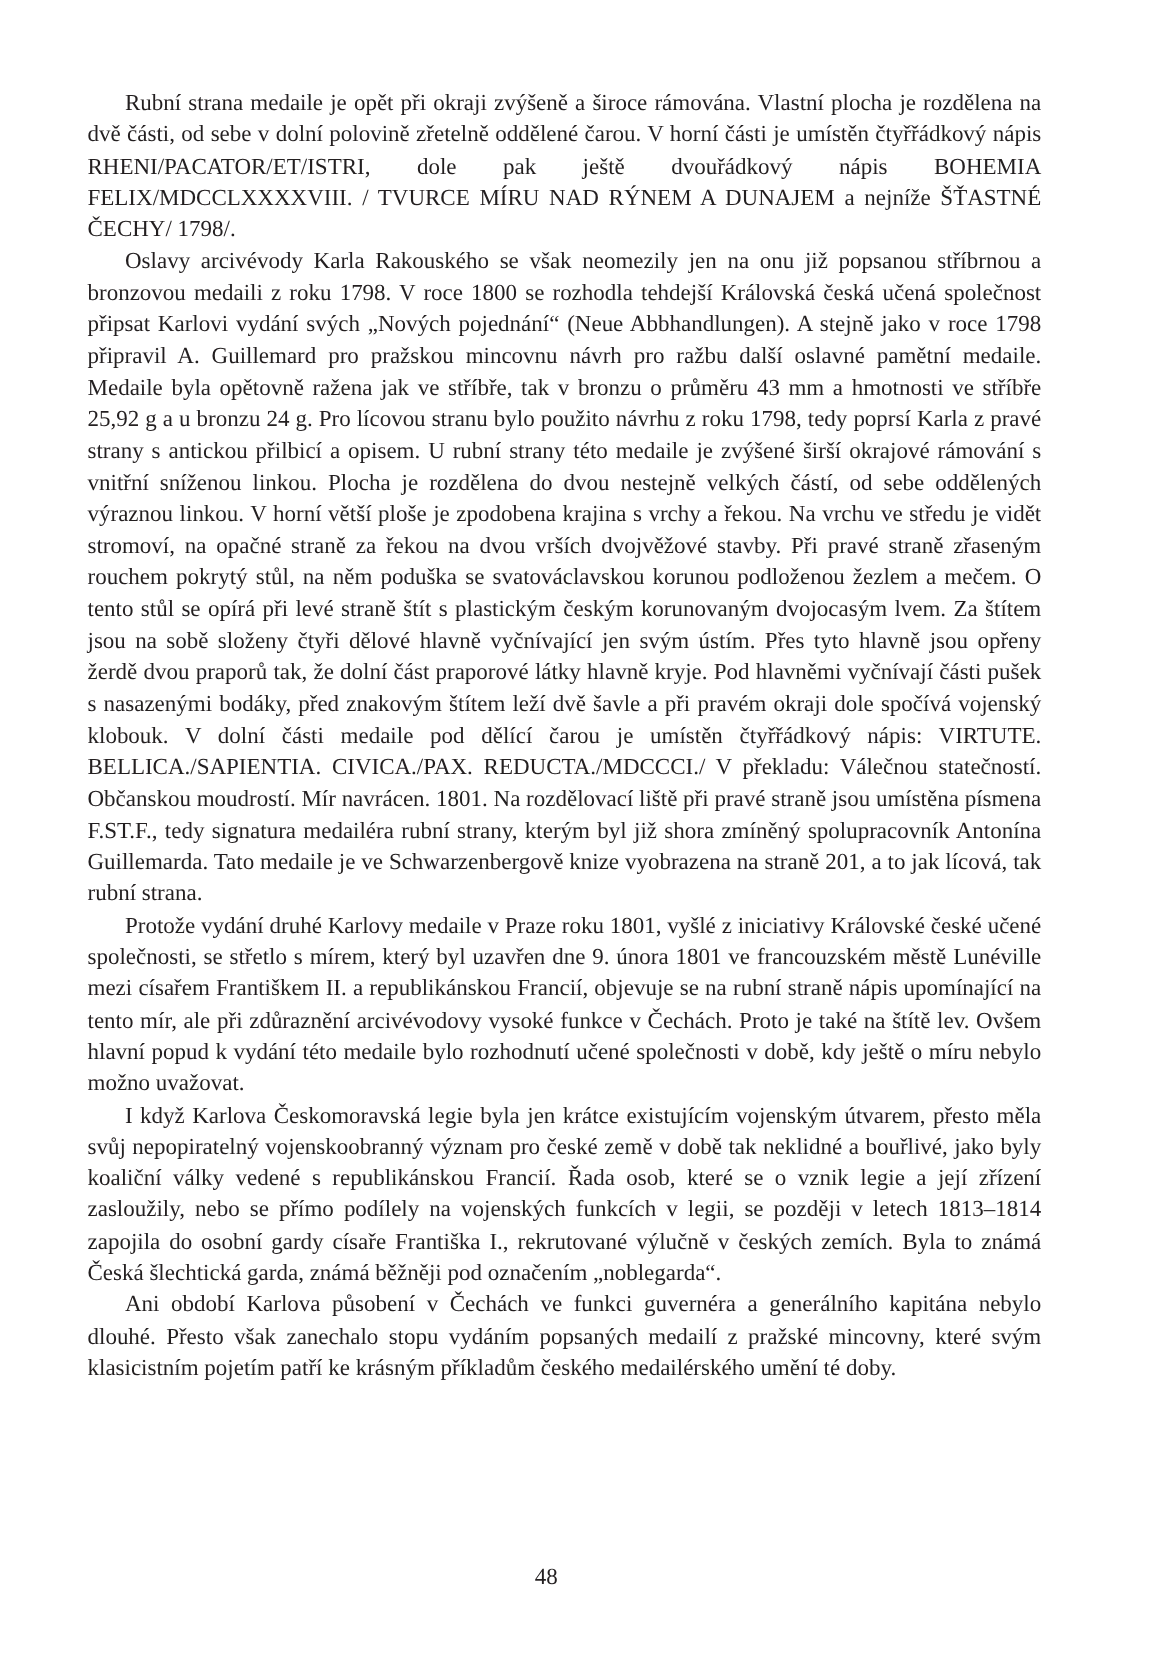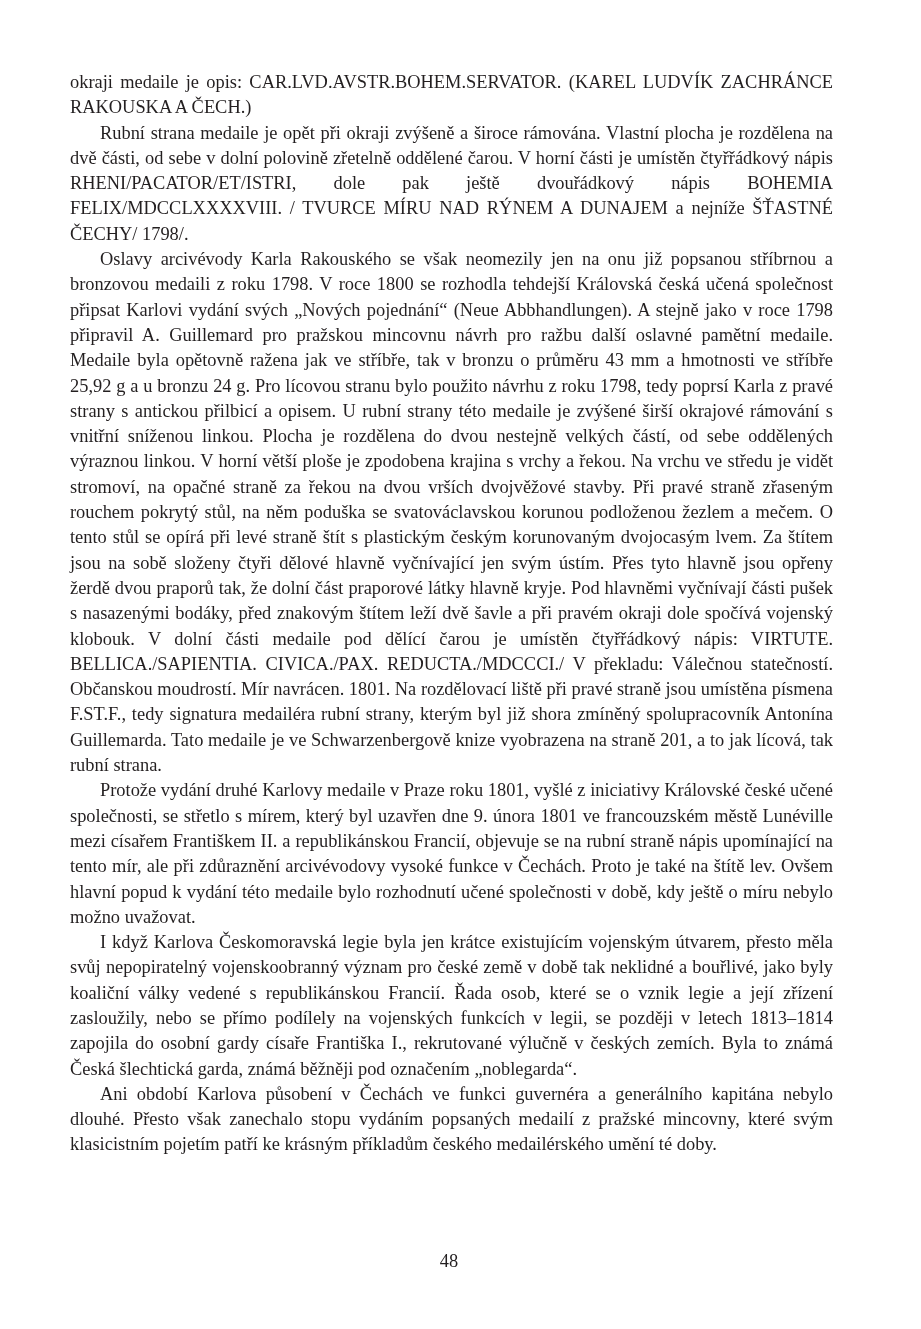--- a/index.html
+++ b/index.html
@@ -20,28 +20,26 @@
   .page p.indent { text-indent: 30px; }
   .page-number {
     position: absolute;
     left: 0;
     width: 874px;
     top: 1251px;
     text-align: center;
     font-family: "Liberation Serif", "DejaVu Serif", serif;
     font-size: 18.4px;
     color: #231f20;
-    padding-left: 12px;
   }
 </style>
 </head>
 <body>
 
 <div class="page">
-  <p>okraji medaile je opis: CAR.LVD.AVSTR.BOHEM.SERVATOR. (KAREL LUDVÍK ZA­CHRÁNCE RAKOUSKA A ČECH.)</p>
   <p class="indent">Rubní strana medaile je opět při okraji zvýšeně a široce rámována. Vlastní plocha je rozdělena na dvě části, od sebe v dolní polovině zřetelně oddělené čarou. V horní čás­ti je umístěn čtyřřádkový nápis RHENI/PACATOR/ET/ISTRI, dole pak ještě dvouřád­kový nápis BOHEMIA FELIX/MDCCLXXXXVIII. / TVURCE MÍRU NAD RÝNEM A DUNAJEM a nejníže ŠŤASTNÉ ČECHY/ 1798/.</p>
   <p class="indent">Oslavy arcivévody Karla Rakouského se však neomezily jen na onu již popsanou stříbrnou a bronzovou medaili z roku 1798. V roce 1800 se rozhodla tehdejší Královská česká učená společnost připsat Karlovi vydání svých „Nových pojednání“ (Neue Abb­handlungen). A stejně jako v roce 1798 připravil A. Guillemard pro pražskou mincovnu návrh pro ražbu další oslavné pamětní medaile. Medaile byla opětovně ražena jak ve stříbře, tak v bronzu o průměru 43 mm a hmotnosti ve stříbře 25,92 g a u bronzu 24 g. Pro lícovou stranu bylo použito návrhu z roku 1798, tedy poprsí Karla z pravé strany s antickou přilbicí a opisem. U rubní strany této medaile je zvýšené širší okrajové rá­mování s vnitřní sníženou linkou. Plocha je rozdělena do dvou nestejně velkých částí, od sebe oddělených výraznou linkou. V horní větší ploše je zpodobena krajina s vrchy a řekou. Na vrchu ve středu je vidět stromoví, na opačné straně za řekou na dvou vr­ších dvojvěžové stavby. Při pravé straně zřaseným rouchem pokrytý stůl, na něm po­duška se svatováclavskou korunou podloženou žezlem a mečem. O tento stůl se opírá při levé straně štít s plastickým českým korunovaným dvojocasým lvem. Za štítem jsou na sobě složeny čtyři dělové hlavně vyčnívající jen svým ústím. Přes tyto hlavně jsou opřeny žerdě dvou praporů tak, že dolní část praporové látky hlavně kryje. Pod hlav­němi vyčnívají části pušek s nasazenými bodáky, před znakovým štítem leží dvě šavle a při pravém okraji dole spočívá vojenský klobouk. V dolní části medaile pod dělící ča­rou je umístěn čtyřřádkový nápis: VIRTUTE. BELLICA./SAPIENTIA. CIVICA./PAX. REDUCTA./MDCCCI./ V překladu: Válečnou statečností. Občanskou moudrostí. Mír navrácen. 1801. Na rozdělovací liště při pravé straně jsou umístěna písmena F.ST.F., tedy signatura medailéra rubní strany, kterým byl již shora zmíněný spolupracovník Antoní­na Guillemarda. Tato medaile je ve Schwarzenbergově knize vyobrazena na straně 201, a to jak lícová, tak rubní strana.</p>
   <p class="indent">Protože vydání druhé Karlovy medaile v Praze roku 1801, vyšlé z iniciativy Královské české učené společnosti, se střetlo s mírem, který byl uzavřen dne 9. února 1801 ve fran­couzském městě Lunéville mezi císařem Františkem II. a republikánskou Francií, objevuje se na rubní straně nápis upomínající na tento mír, ale při zdůraznění arcivévodovy vysoké funkce v Čechách. Proto je také na štítě lev. Ovšem hlavní popud k vydání této medaile bylo rozhodnutí učené společnosti v době, kdy ještě o míru nebylo možno uvažovat.</p>
   <p class="indent">I když Karlova Českomoravská legie byla jen krátce existujícím vojenským útvarem, přesto měla svůj nepopiratelný vojenskoobranný význam pro české země v době tak ne­klidné a bouřlivé, jako byly koaliční války vedené s republikánskou Francií. Řada osob, které se o vznik legie a její zřízení zasloužily, nebo se přímo podílely na vojenských funk­cích v legii, se později v letech 1813–1814 zapojila do osobní gardy císaře Františka I., rekrutované výlučně v českých zemích. Byla to známá Česká šlechtická garda, známá běžněji pod označením „noblegarda“.</p>
   <p class="indent">Ani období Karlova působení v Čechách ve funkci guvernéra a generálního kapitá­na nebylo dlouhé. Přesto však zanechalo stopu vydáním popsaných medailí z pražské mincovny, které svým klasicistním pojetím patří ke krásným příkladům českého me­dailérského umění té doby.</p>
 </div>
 
 <div class="page-number">48</div>
 
 </body></html>

